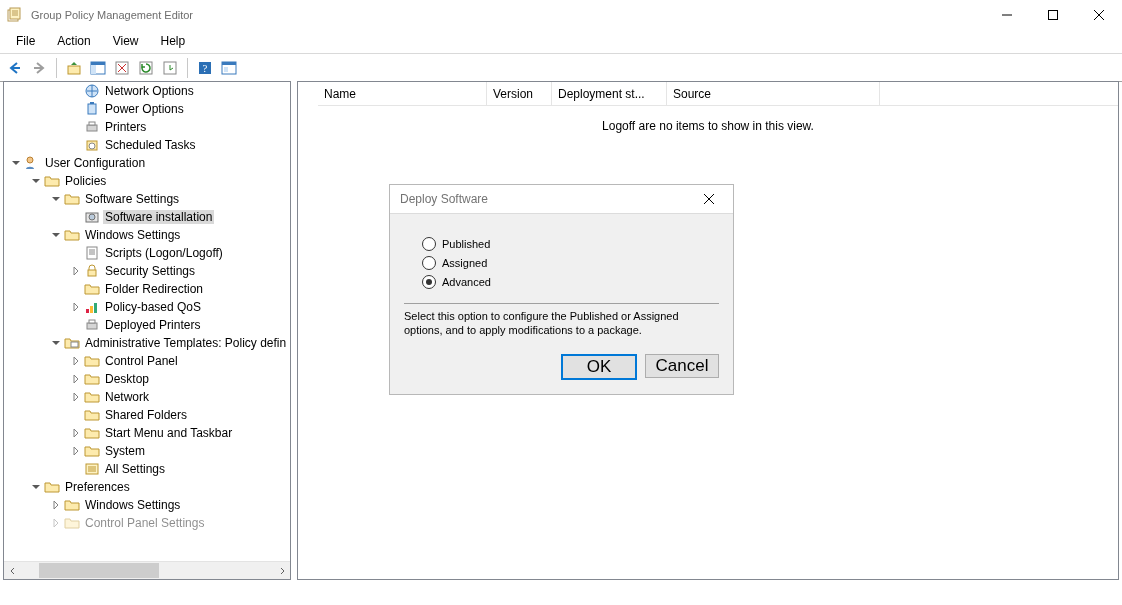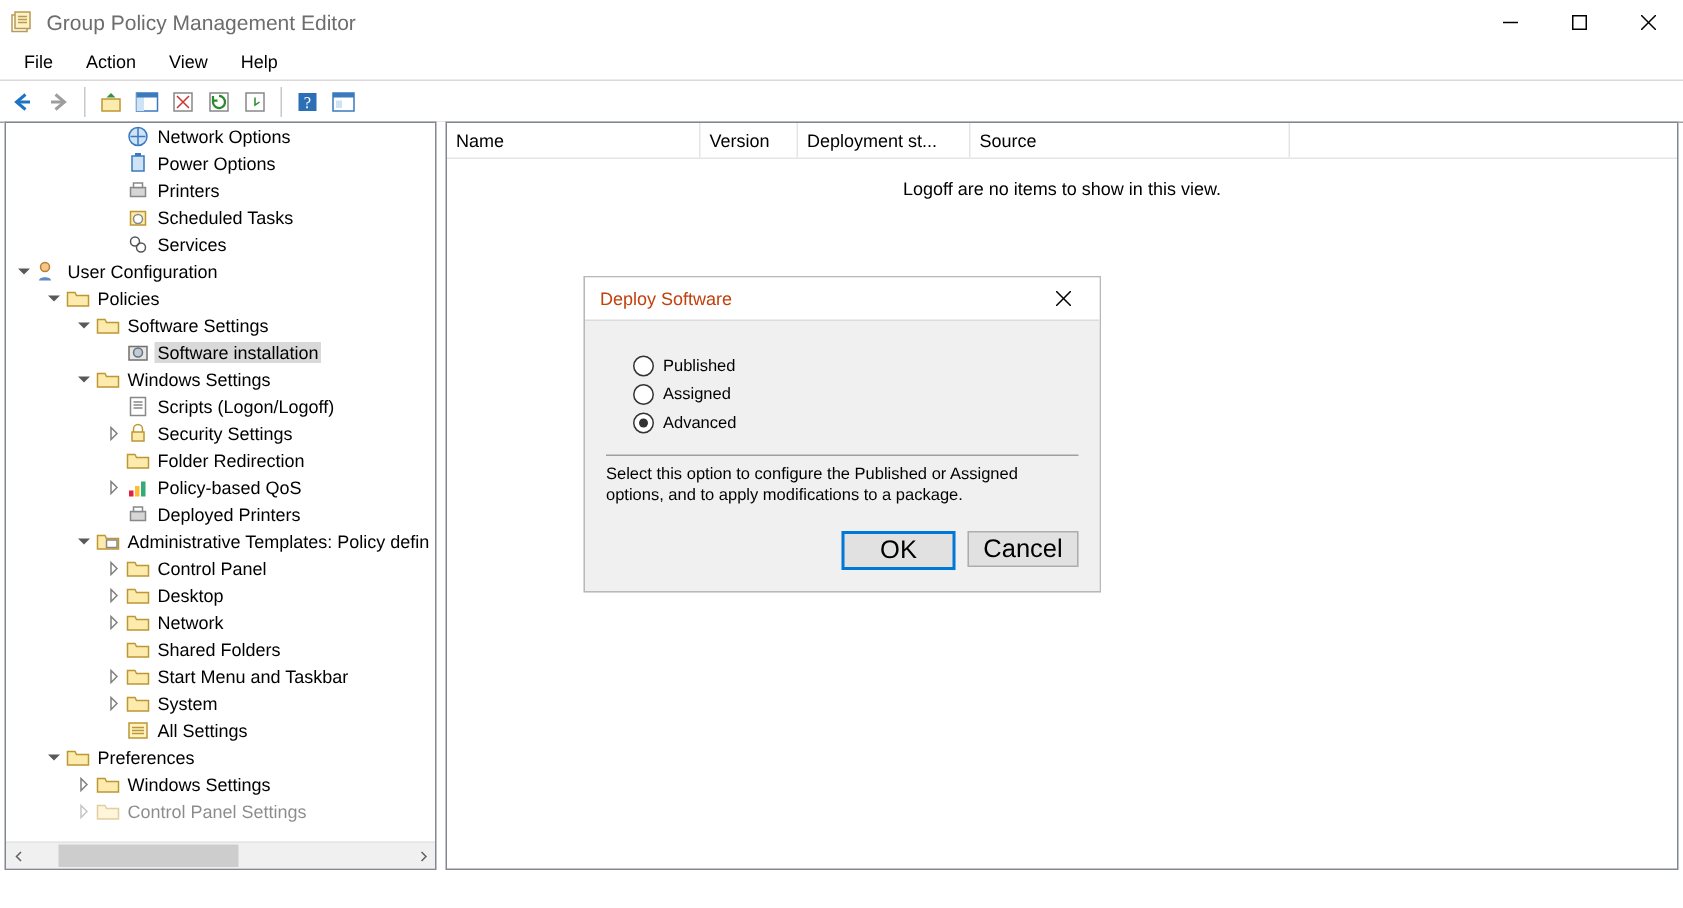--- a/index.html
+++ b/index.html
@@ -1,19 +1,19 @@
 <!DOCTYPE html>
 <html><head>
 <meta charset="utf-8">
 <style>
   html, body { margin:0; padding:0; font-family:"Segoe UI", Tahoma, sans-serif; font-size:12px; color:#000; background:#fff; overflow:hidden; }
   .window { width:1122px; height:605px; position:relative; background:#fff; }
 
   .titlebar { height:30px; display:flex; align-items:center; padding:0 0 0 6px; background:#fff; border-bottom:1px solid #fff; }
-  .titlebar .title { margin-left:6px; color:#6d6d6d; font-size:14px; }
+  .titlebar .title { margin-left:6px; color:#6d6d6d; font-size:11px; }
   .winbtns { margin-left:auto; display:flex; height:30px; }
   .winbtn { width:46px; display:flex; align-items:center; justify-content:center; color:#555; }
   .winbtn svg { width:10px; height:10px; }
 
   .menubar { height:20px; display:flex; align-items:center; padding:0 6px 2px; gap:2px; border-bottom:1px solid #d9d9d9; }
   .menuitem { padding:2px 10px 2px 10px; color:#000; }
 
   .toolbar { height:27px; display:flex; align-items:center; padding:0 4px; gap:2px; border-bottom:1px solid #a0a0a0; }
   .tbtn { width:22px; height:22px; display:flex; align-items:center; justify-content:center; position:relative; }
   .sepv { width:1px; height:20px; background:#c8c8c8; margin:0 4px; }
@@ -29,29 +29,29 @@
   .twixty svg { width:10px; height:10px; }
   .icon { width:16px; height:16px; display:flex; align-items:center; justify-content:center; margin-right:3px; flex:0 0 16px; }
   .lab { padding:0 2px; }
   .sel { background:#d9d9d9; }
 
   .hscroll { position:absolute; left:0; right:0; bottom:0; height:17px; background:#f0f0f0; display:flex; align-items:center; border-top:1px solid #e3e3e3; }
   .sbbtn { width:17px; height:17px; display:flex; align-items:center; justify-content:center; color:#606060; }
   .sbtrack { flex:1; height:17px; position:relative; }
   .sbthumb { position:absolute; left:18px; height:15px; top:1px; width:120px; background:#cdcdcd; border-radius:0; }
 
-  .rhead { height:23px; background:#fff; border-bottom:1px solid #e5e5e5; display:flex; align-items:center; }
+  .rhead { height:23px; background:#fff; border-bottom:1px solid #e5e5e5; display:flex; align-items:center;margin-left:20px; }
   .rhcol { height:23px; display:flex; align-items:center; padding:0 6px; border-right:1px solid #e5e5e5; }
   .rbody { position:absolute; top:23px; left:0; right:0; bottom:0; }
   .emptymsg { text-align:center; padding-top:14px; color:#000; }
 
   
   .dlg { position:absolute; left:389px; top:184px; width:343px; background:#f0f0f0; border:1px solid #b8b8b8; box-shadow:none; }
   .dlgtitle { height:28px; display:flex; align-items:center; padding:0 10px; border-bottom:1px solid #dcdcdc; background:#fff; }
-  .dlgtitle .t { font-size:12px; color:#c2410c; }
+  .dlgtitle .t { font-size:12px; color:#737373; }
   .dlgclose { margin-left:auto; width:28px; display:flex; align-items:center; justify-content:center; }
   .dlgbody { padding:12px 14px 14px 14px; font-size:11px; background:#f0f0f0; }
   .radiogrp { padding:6px 0 6px 18px; }
   .radio { display:flex; align-items:center; margin:5px 0; gap:6px; }
   .radio .circle { width:12px; height:12px; border:1px solid #333; border-radius:50%; display:flex; align-items:center; justify-content:center; background:#fff; }
   .radio .dot { width:6px; height:6px; background:#333; border-radius:50%; }
   .hr { border-top:1px solid #a0a0a0; margin:3px 0 6px; }
   .desc { color:#000; line-height:1.25; }
   .btnrow { display:flex; justify-content:flex-end; gap:8px; padding-top:16px; }
   .btn { min-width:72px; height:22px; display:flex; align-items:center; justify-content:center; background:#e1e1e1; border:1px solid #adadad; font-size:17px; }
@@ -197,29 +197,20 @@
             <span class="lab">Printers</span>
           </div>
         <div class="trow" style="padding-left:80px">
             <span class="icon">
               <svg viewBox="0 0 16 16">
                 <rect x="3" y="4" width="10" height="9" fill="#fdebae" stroke="#bd9732"></rect>
                 <circle cx="8" cy="9" r="3" fill="#fff" stroke="#888"></circle>
               </svg>
             </span>
             <span class="lab">Scheduled Tasks</span>
-          </div>
-        <div class="trow" style="padding-left:80px">
-            <span class="icon">
-              <svg viewBox="0 0 16 16">
-                <circle cx="6" cy="6" r="3" fill="none" stroke="#555"></circle>
-                <circle cx="10" cy="10" r="3" fill="none" stroke="#555"></circle>
-              </svg>
-            </span>
-            <span class="lab">Services</span>
           </div>
 
         <div class="trow" style="padding-left:4px">
             <span class="twixty arrow-open">
               <svg viewBox="0 0 10 10">
                 <path d="M1 3l4 4 4-4z"></path>
               </svg>
             </span>
             <span class="icon">
               <svg viewBox="0 0 16 16">

